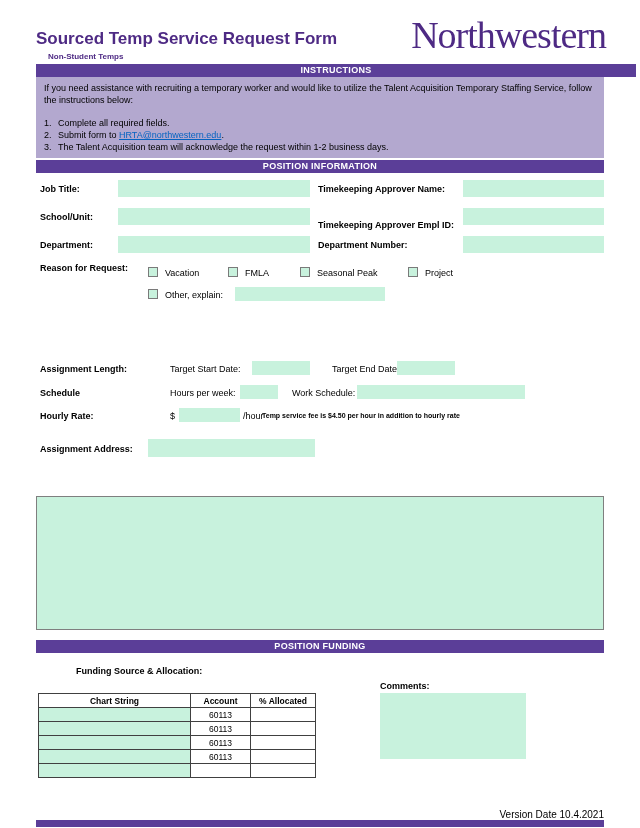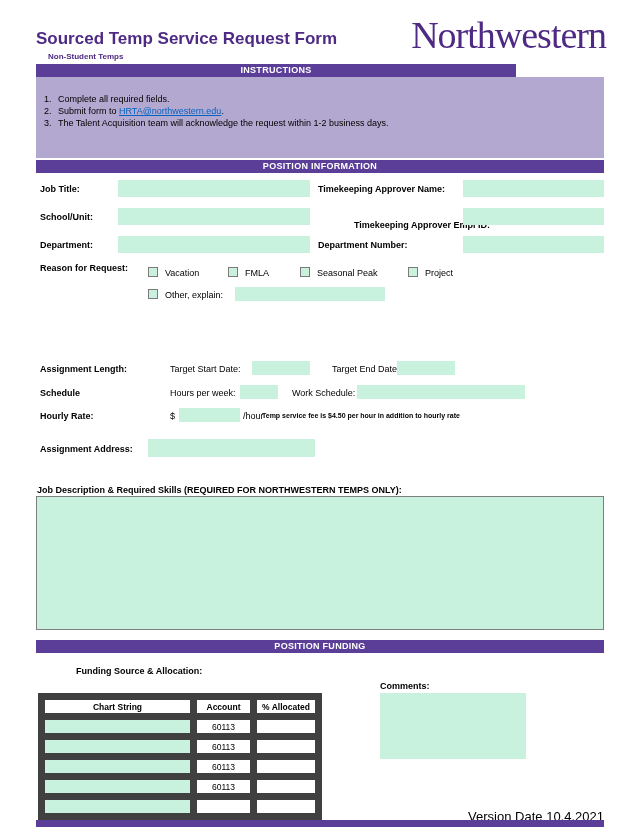--- a/index.html
+++ b/index.html
@@ -14,38 +14,39 @@
   .step{display:flex;}
   .step .n{width:14px;flex:none;}
   .lbl{font-size:9px;font-weight:bold;white-space:nowrap;}
   .txt{font-size:9px;white-space:nowrap;}
   .note{font-size:7px;font-weight:bold;white-space:nowrap;}
   .fld{background:#C8F2DD;border:none;box-sizing:border-box;font:9px "Liberation Sans",sans-serif;padding:0 3px;}
   .cb{appearance:none;-webkit-appearance:none;width:10px;height:10px;background:#C8F2DD;border:1px solid #7a7a7a;margin:0;cursor:pointer;}
   .bigbox{background:#C8F2DD;border:1px solid #7f7f7f;box-sizing:border-box;resize:none;font:9px "Liberation Sans",sans-serif;padding:3px;}
   .cbox{background:#C8F2DD;border:none;box-sizing:border-box;resize:none;font:9px "Liberation Sans",sans-serif;padding:3px;}
   table.fund{border-collapse:collapse;table-layout:fixed;}
-  table.fund td,table.fund th{border:7px solid #404040;height:13px;font-size:8.5px;padding:0 2px;overflow:hidden;}
+  table.fund td,table.fund th{border:1px solid #404040;height:13px;font-size:8.5px;padding:0 2px;overflow:hidden;}
   table.fund th{font-weight:bold;text-align:center;background:#fff;}
   td.chart{background:#C8F2DD;}
   td.acct{text-align:center;}
-  .version{font-size:13px;white-space:nowrap;}
+  .version{font-size:10px;white-space:nowrap;}
   a.link{color:#0563C1;text-decoration:underline;}
 </style>
 </head>
 <body>
 
 <div class="page">
 
   <div class="abs title" style="left:36px;top:29px;">Sourced Temp Service Request Form</div>
   <div class="abs subtitle" style="left:36px;top:52px;">Non-Student Temps</div>
   <div class="abs logo" style="right:34px;top:13px;">Northwestern</div>
 
-  <div class="abs bar" style="left:36px;top:64px;width:480px;">INSTRUCTIONS</div>
+  <div class="abs bar" style="left:36px;top:64px;width:600px;">INSTRUCTIONS</div>
   <div class="abs instr" style="left:36px;top:77px;width:568px;height:81px;">
+    <div>If you need assistance with recruiting a temporary worker and would like to utilize the Talent Acquisition Temporary Staffing Service, follow the instructions below:</div>
     <div class="steps">
       <div class="step">
         <span class="n">1.</span>
         <span>Complete all required fields.</span>
       </div>
       <div class="step">
         <span class="n">2.</span>
         <span><span>Submit form to </span><a class="link" href="#">HRTA@northwestern.edu</a><span>.</span></span>
       </div>
       <div class="step">
@@ -57,21 +58,21 @@
 
   <div class="abs bar" style="left:36px;top:160px;width:568px;">POSITION INFORMATION</div>
 
   <div class="abs lbl" style="left:40px;top:184px;">Job Title:</div>
   <input class="abs fld" style="left: 118px; top: 180px; width: 192px; height: 17px;" value="">
   <div class="abs lbl" style="left:318px;top:184px;">Timekeeping Approver Name:</div>
   <input class="abs fld" style="left: 463px; top: 180px; width: 141px; height: 17px;" value="">
 
   <div class="abs lbl" style="left:40px;top:212px;">School/Unit:</div>
   <input class="abs fld" style="left: 118px; top: 208px; width: 192px; height: 17px;" value="">
-  <div class="abs lbl" style="left:318px;top:220px;margin-left:36px;">Timekeeping Approver Empl ID:</div>
+  <div class="abs lbl" style="left:318px;top:220px;">Timekeeping Approver Empl ID:</div>
   <input class="abs fld" style="left: 463px; top: 208px; width: 141px; height: 17px;" value="">
 
   <div class="abs lbl" style="left:40px;top:240px;">Department:</div>
   <input class="abs fld" style="left: 118px; top: 236px; width: 192px; height: 17px;" value="">
   <div class="abs lbl" style="left:318px;top:240px;">Department Number:</div>
   <input class="abs fld" style="left: 463px; top: 236px; width: 141px; height: 17px;" value="">
 
   <div class="abs lbl" style="left:40px;top:263px;">Reason for Request:</div>
   <input type="checkbox" class="abs cb" style="left: 148px; top: 267px;">
   <div class="abs txt" style="left:165px;top:268px;text-align:center;">Vacation</div>
@@ -100,21 +101,20 @@
 
   <div class="abs lbl" style="left:40px;top:411px;">Hourly Rate:</div>
   <div class="abs txt" style="left:170px;top:411px;">$</div>
   <input class="abs fld" style="left: 179px; top: 408px; width: 61px; height: 14px;" value="">
   <div class="abs txt" style="left:243px;top:411px;">/hour</div>
   <div class="abs note" style="left:262px;top:412px;">Temp service fee is $4.50 per hour in addition to hourly rate</div>
 
   <div class="abs lbl" style="left:40px;top:444px;">Assignment Address:</div>
   <input class="abs fld" style="left: 148px; top: 439px; width: 167px; height: 18px;" value="">
 
-  <div class="abs lbl" style="left:37px;top:485px;">Job Description &amp; Required Skills (REQUIRED FOR NORTHWESTERN TEMPS ONLY):</div>
   <textarea class="abs bigbox" style="left: 36px; top: 496px; width: 568px; height: 134px;"></textarea>
 
   <div class="abs bar" style="left:36px;top:640px;width:568px;">POSITION FUNDING</div>
 
   <div class="abs lbl" style="left:46px;top:666px;padding-left:30px;">Funding Source &amp; Allocation:</div>
 
   <table class="fund abs" style="left:38px;top:693px;">
     <colgroup>
         <col style="width:152px">
         <col style="width:60px">

